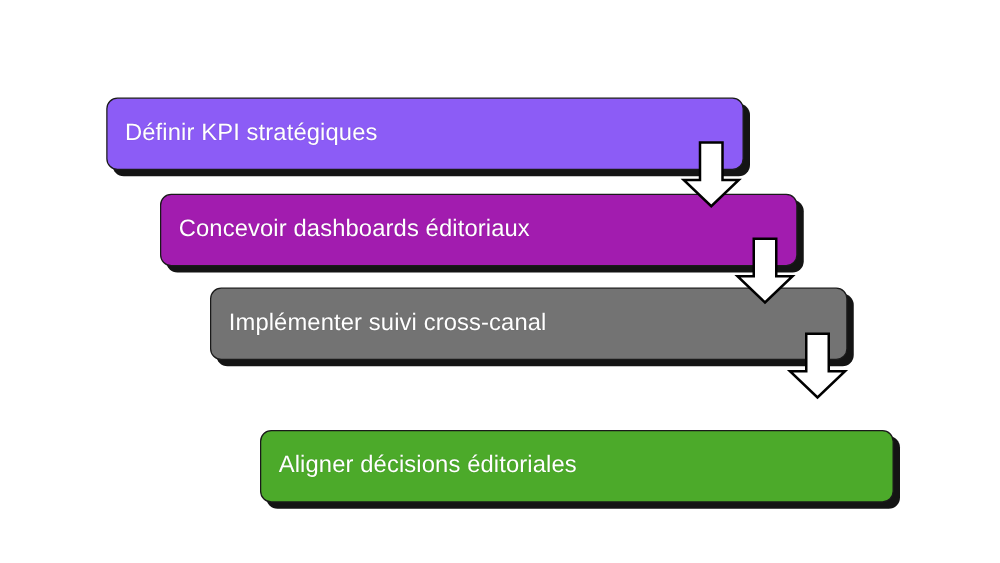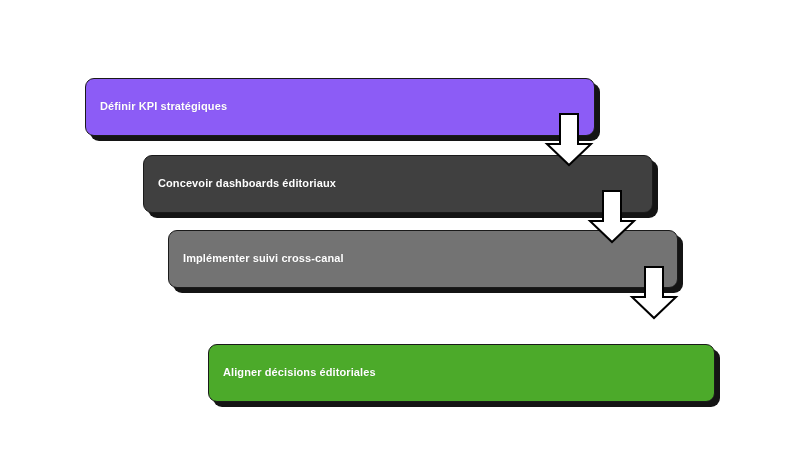--- a/index.html
+++ b/index.html
@@ -27,25 +27,25 @@
     box-shadow: 5px 5px 0 0 rgba(0,0,0,0.92);
     display: block;
     z-index: 2;
   }
   .step-label {
     position: absolute;
     left: 14px;
     top: 50%;
     transform: translateY(-50%);
     color: #ffffff;
-    font-size: 11px;
+    font-size: 19px;
     line-height: 1.2;
     white-space: nowrap;
     letter-spacing: 0.1px;
-    font-weight: 700;
+    font-weight: 400;
     text-shadow: 0 0 1px rgba(0,0,0,0.18);
   }
   .arrow {
     position: absolute;
     z-index: 6;
     pointer-events: none;
   }
   .arrow svg {
     display: block;
     overflow: visible;
@@ -53,21 +53,21 @@
 </style>
 </head>
 <body>
 
 <div id="canvas" style="background: rgb(255, 255, 255);">
 
   <div class="step-box" id="box-0" style="left: 85px; top: 78px; width: 510px; height: 58px; background: rgb(140, 92, 246);">
     <span class="step-label">Définir KPI stratégiques</span>
   </div>
 
-  <div class="step-box" id="box-1" style="left: 143px; top: 155px; width: 510px; height: 58px; background: #404040;">
+  <div class="step-box" id="box-1" style="left: 128px; top: 155px; width: 510px; height: 58px; background: #a21caf;">
     <span class="step-label">Concevoir dashboards éditoriaux</span>
   </div>
 
   <div class="step-box" id="box-2" style="left: 168px; top: 230px; width: 510px; height: 58px; background: #737373;">
     <span class="step-label">Implémenter suivi cross-canal</span>
   </div>
 
   <div class="step-box" id="box-3" style="left: 208px; top: 308px; width: 507px; height: 58px; background: rgb(76, 170, 42); margin-top: 36px;">
     <span class="step-label">Aligner décisions éditoriales</span>
   </div>

